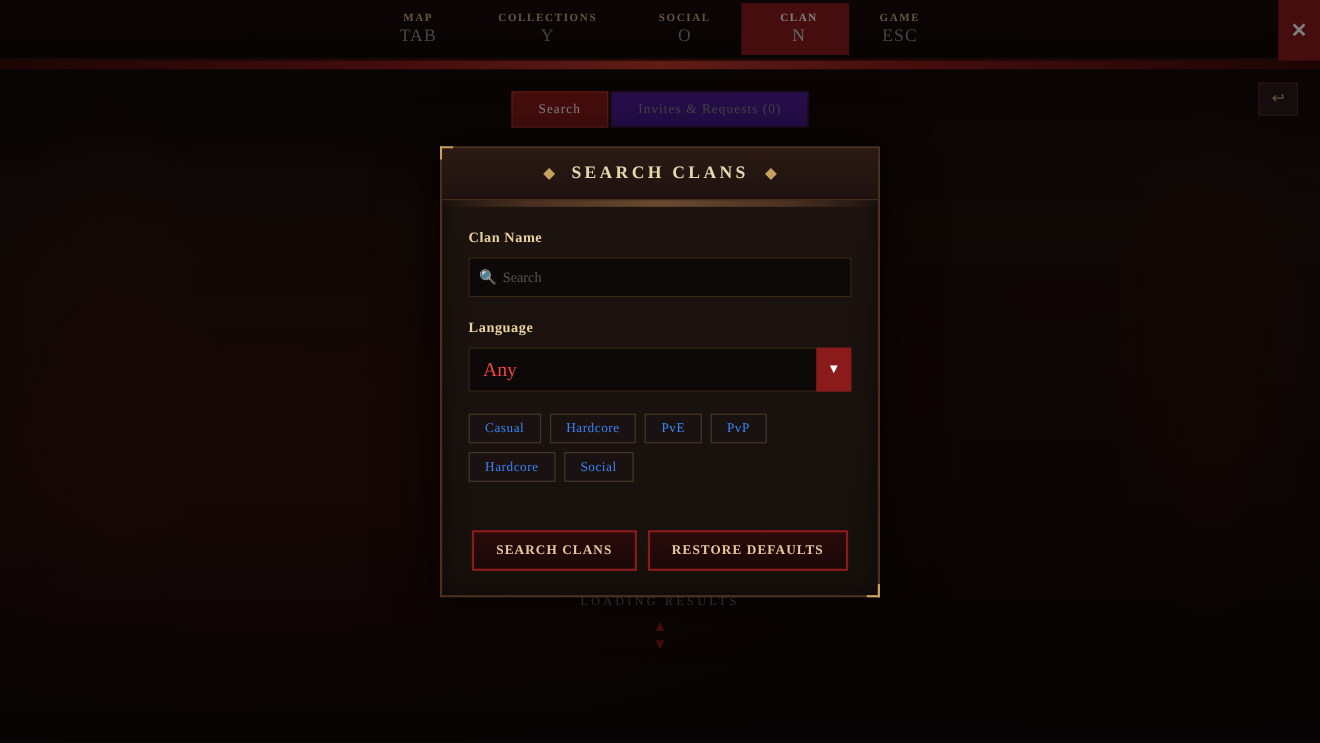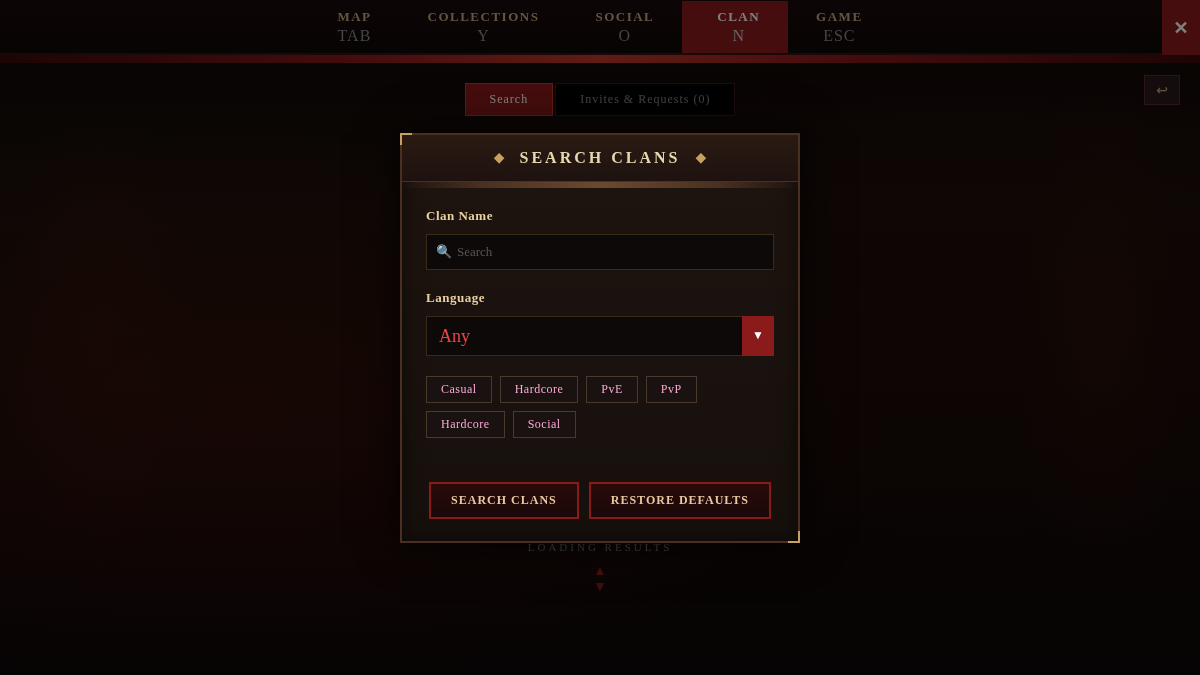--- a/index.html
+++ b/index.html
@@ -71,21 +71,21 @@
       position: relative;
     }
 
     .nav-item.active {
       background: #8b1a1a;
       color: #fff;
       padding-left: 35px;
     }
 
     .nav-item-label {
-      font-size: 13px;
+      font-size: 10px;
       font-weight: bold;
       letter-spacing: 1.5px;
       text-transform: uppercase;
     }
 
     .nav-item-key {
       font-size: 16px;
       color: #888;
       letter-spacing: 1px;
       margin-top: 2px;
@@ -152,21 +152,21 @@
 
     
     .tab-bar {
       display: flex;
       margin-top: 20px;
       gap: 2px;
     }
 
     .tab {
       padding: 8px 24px;
-      background: #000000;
+      background: #4c1d95;
       border: 1px solid #3a1a1a;
       color: #888;
       font-size: 12px;
       letter-spacing: 1px;
       cursor: pointer;
     }
 
     .tab.active {
       background: #8b1a1a;
       border-color: #c0392b;
@@ -411,21 +411,21 @@
       display: flex;
       gap: 8px;
       flex-wrap: wrap;
       margin-top: 10px;
     }
 
     .label-tag {
       padding: 5px 14px;
       background: #1a1210;
       border: 1px solid #4a3a2a;
-      color: #f9a8d4;
+      color: #3b82f6;
       font-size: 12px;
       cursor: pointer;
       letter-spacing: 0.5px;
     }
 
     
     .modal-footer {
       display: flex;
       gap: 10px;
       justify-content: center;

